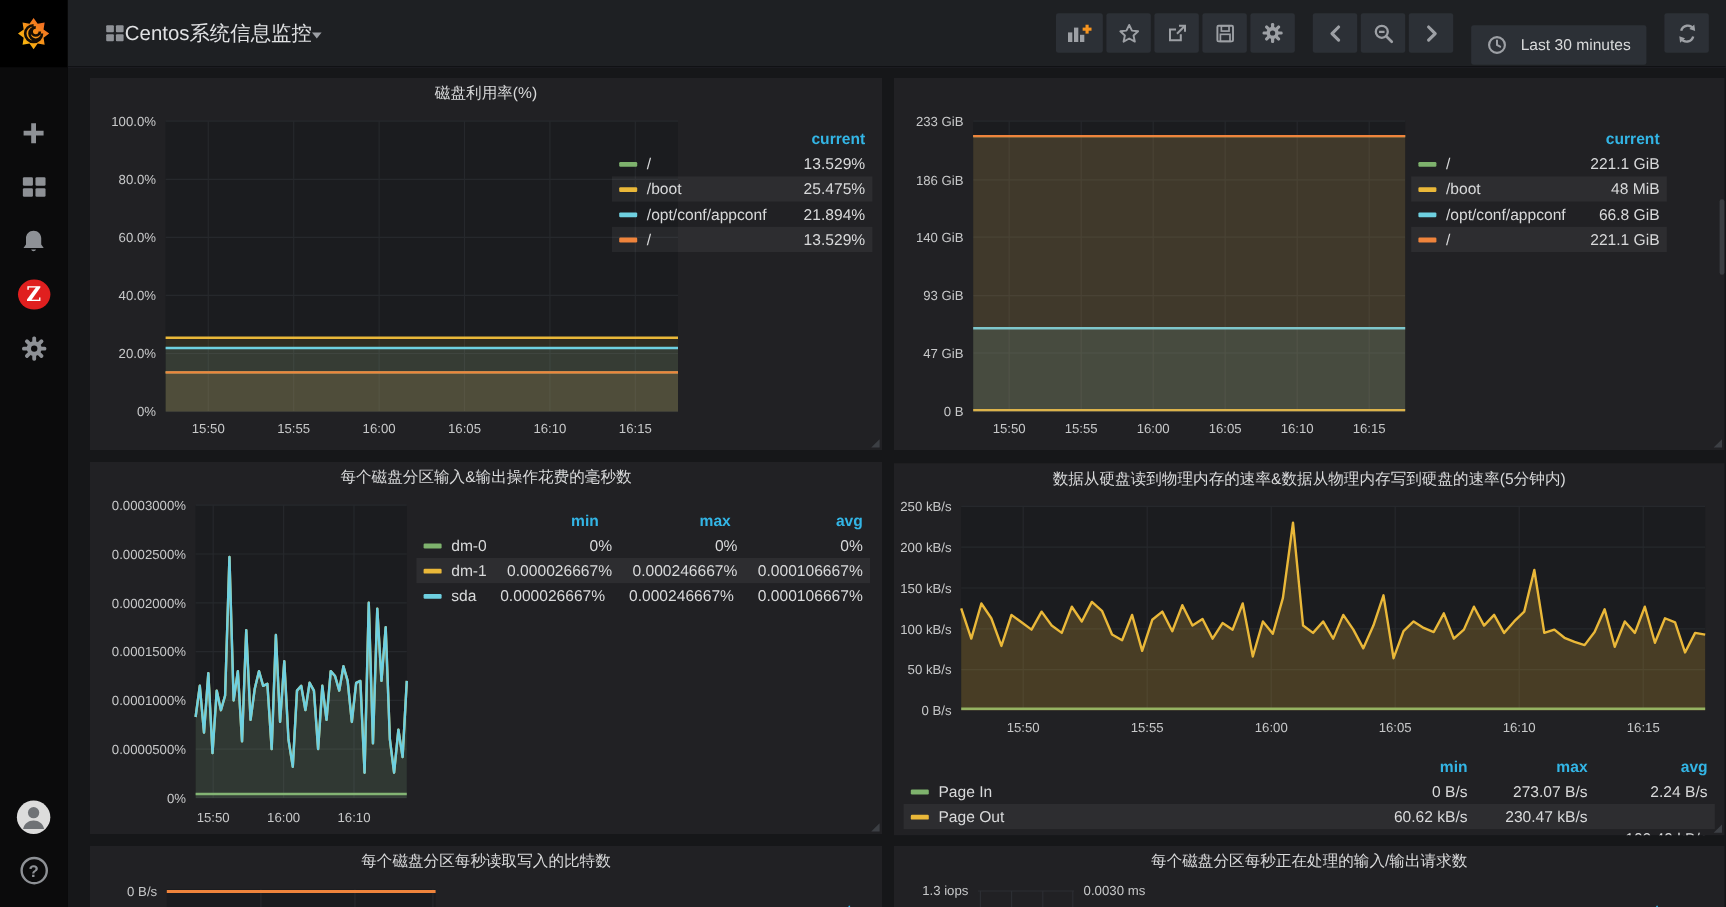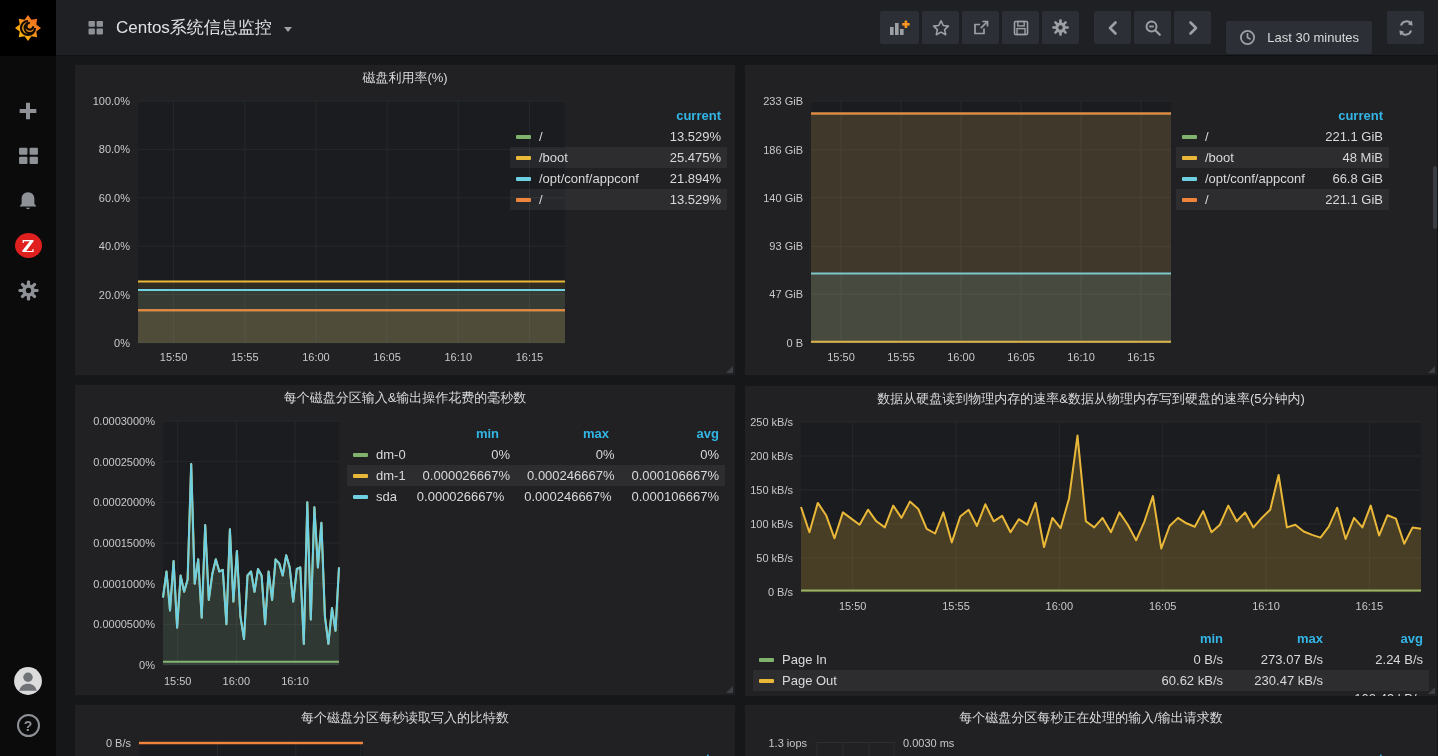--- a/index.html
+++ b/index.html
@@ -11,21 +11,21 @@
   .side-col{display:flex;flex-direction:column;align-items:center;margin-top:32px;}
   .side-btn{width:56px;height:45px;display:flex;align-items:center;justify-content:center;cursor:pointer;}
   .zbadge{width:27px;height:25px;border-radius:50%;background:#e01f1f;color:#fff;font-weight:bold;
     font-size:17px;display:flex;align-items:center;justify-content:center;font-family:"DejaVu Serif",serif;}
   #side-bottom{position:absolute;bottom:8px;left:0;width:56px;display:flex;flex-direction:column;align-items:center;}
   .help-circle{width:23px;height:23px;border:2px solid #8e9196;border-radius:50%;color:#8e9196;
     font-size:14px;font-weight:bold;display:flex;align-items:center;justify-content:center;}
   
   #header{position:fixed;left:56px;top:0;width:1382px;height:56px;background:#1e2023;
     display:flex;align-items:center;padding:0 14px;z-index:8;border-bottom:1px solid #101114;}
-  #dash-title-btn{display:flex;align-items:center;gap:12px;cursor:pointer;margin-left:18px;}
+  #dash-title-btn{display:flex;align-items:center;gap:0;cursor:pointer;margin-left:18px;}
   #dash-title{color:#e0e1e3;font-size:17px;}
   .caret{width:0;height:0;border-left:4px solid transparent;border-right:4px solid transparent;
     border-top:5px solid #9da0a5;margin-top:3px;}
   #header-right{margin-left:auto;display:flex;align-items:center;}
   .hbtn{height:33px;min-width:37px;background:#2c3036;border-radius:2px;display:flex;align-items:center;
     justify-content:center;margin-left:3px;cursor:pointer;padding:0 9px;}
   .hgap{width:12px;}
   .time-btn{display:flex;align-items:center;gap:11px;color:#d8d9da;font-size:13px;padding:0 13px;margin-top:20px;}
   
   #content{position:absolute;left:56px;top:56px;width:1382px;height:700px;}

